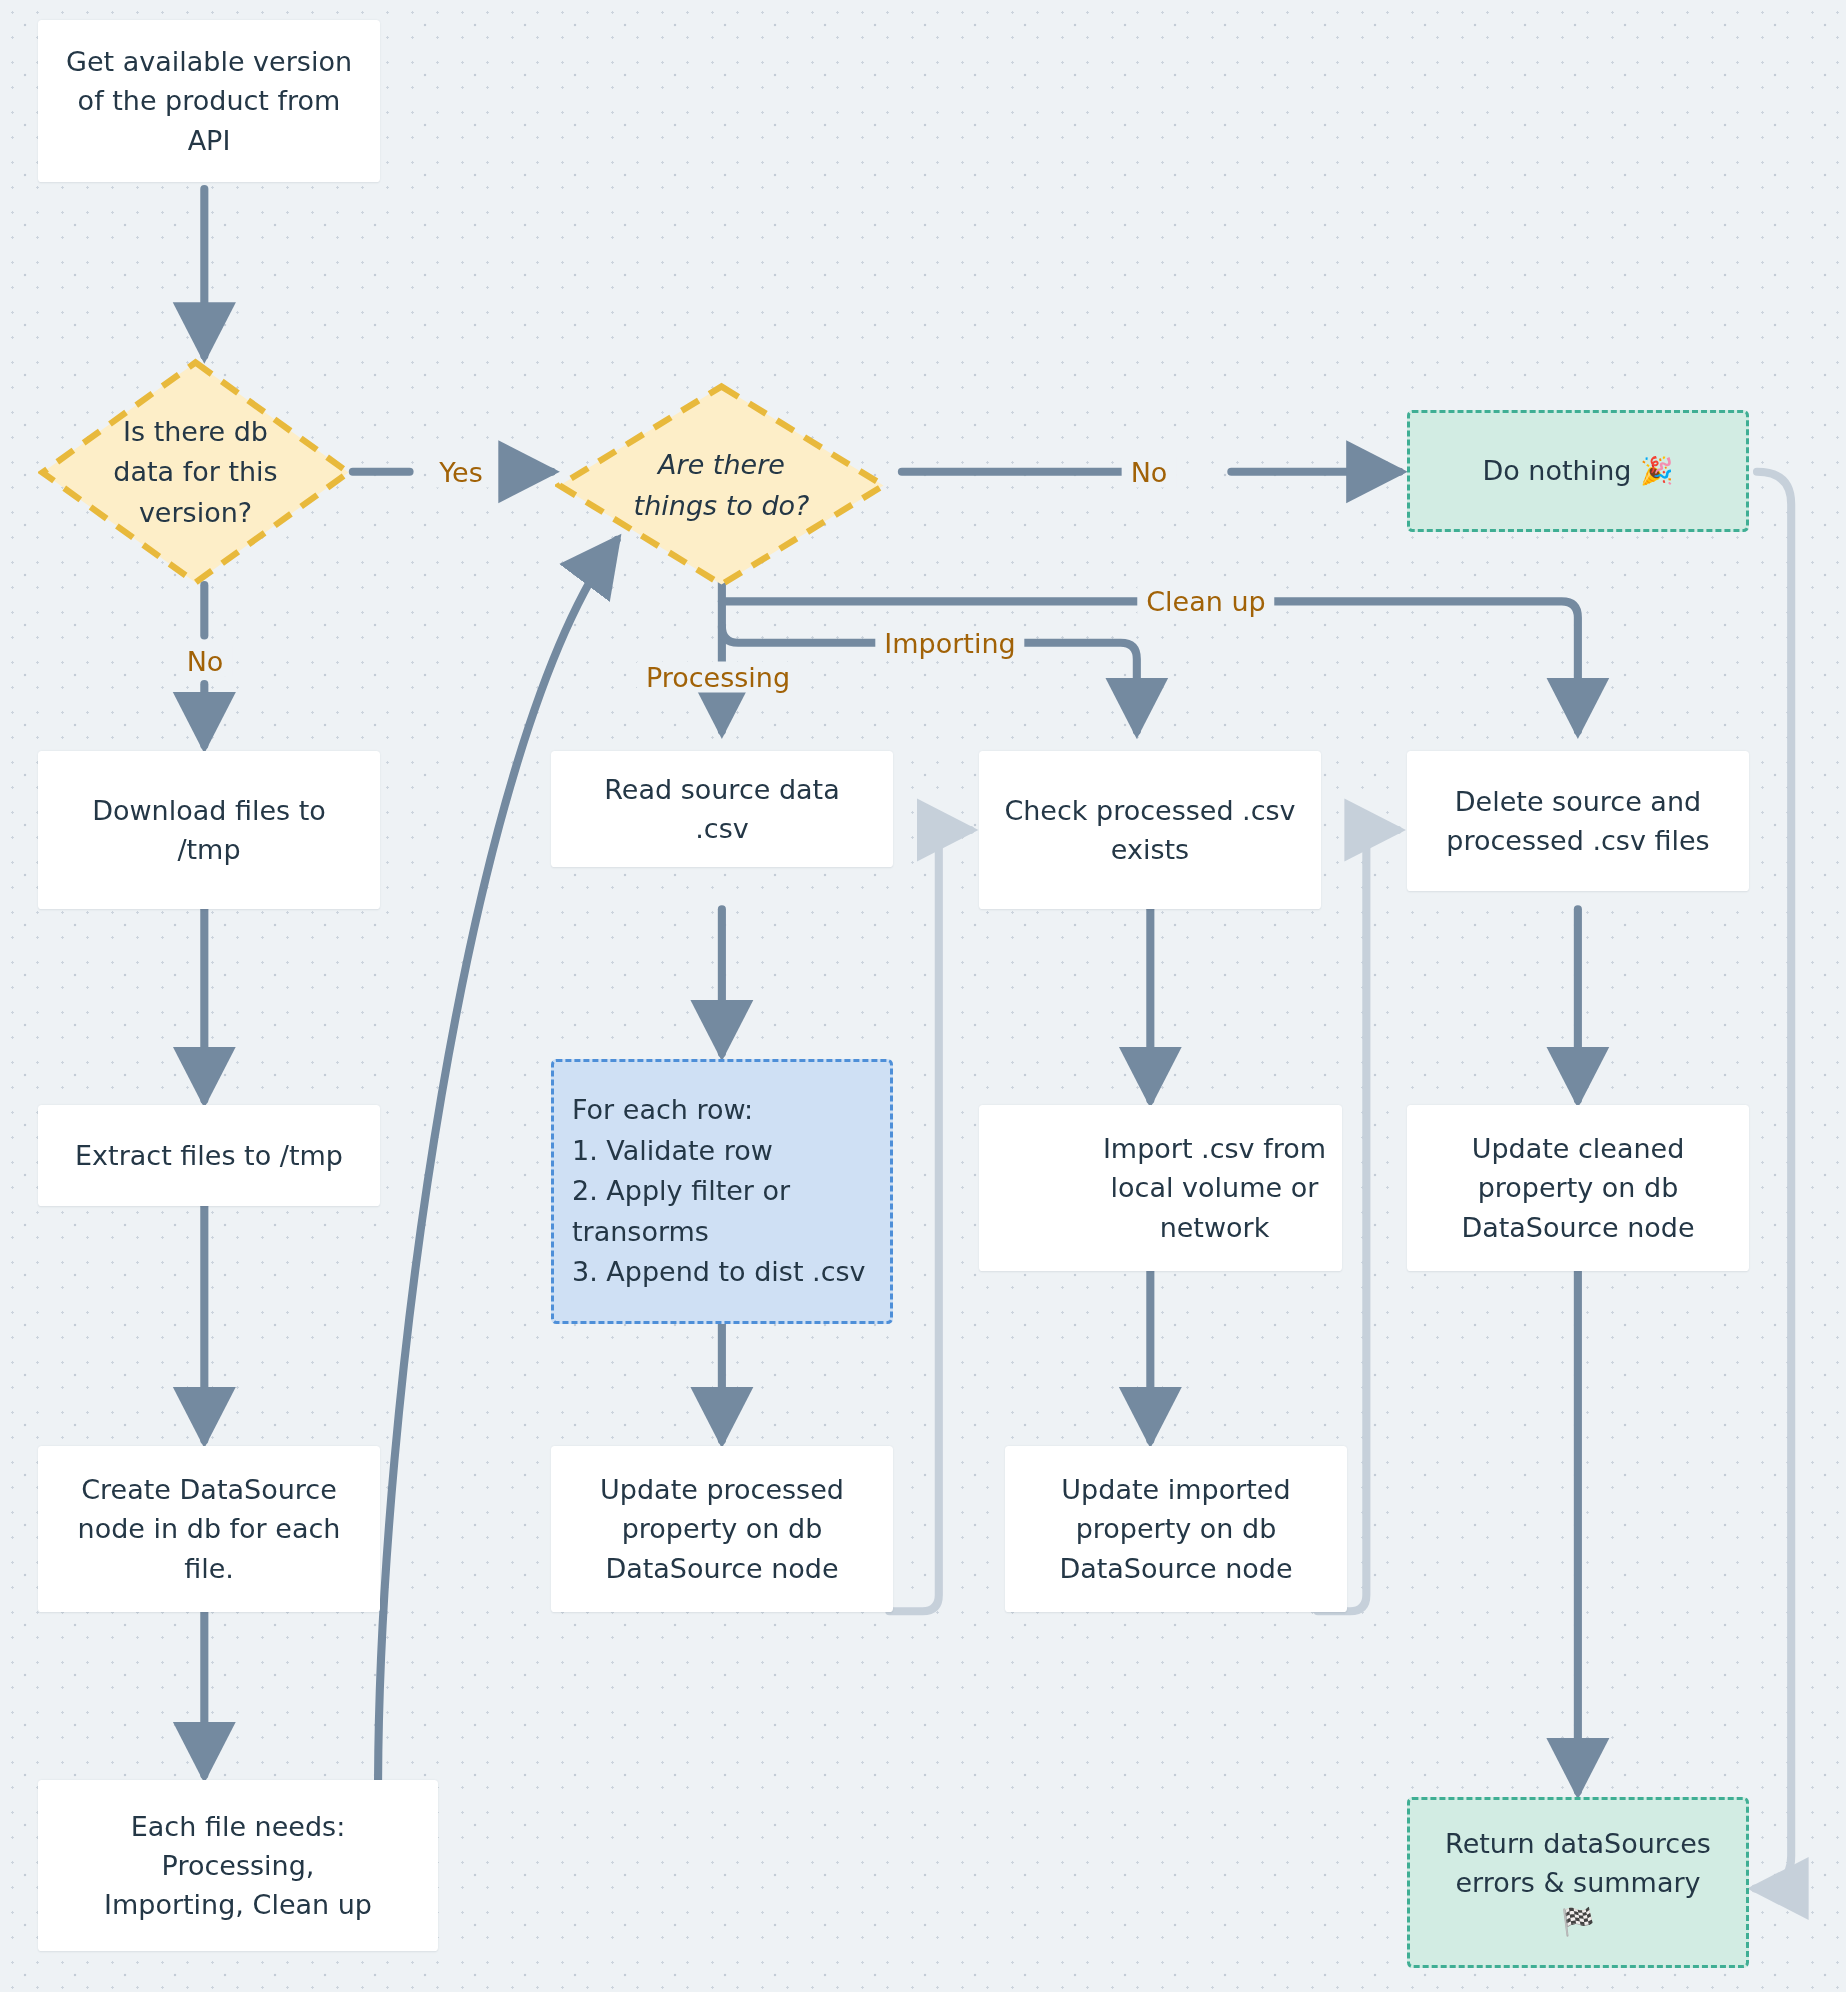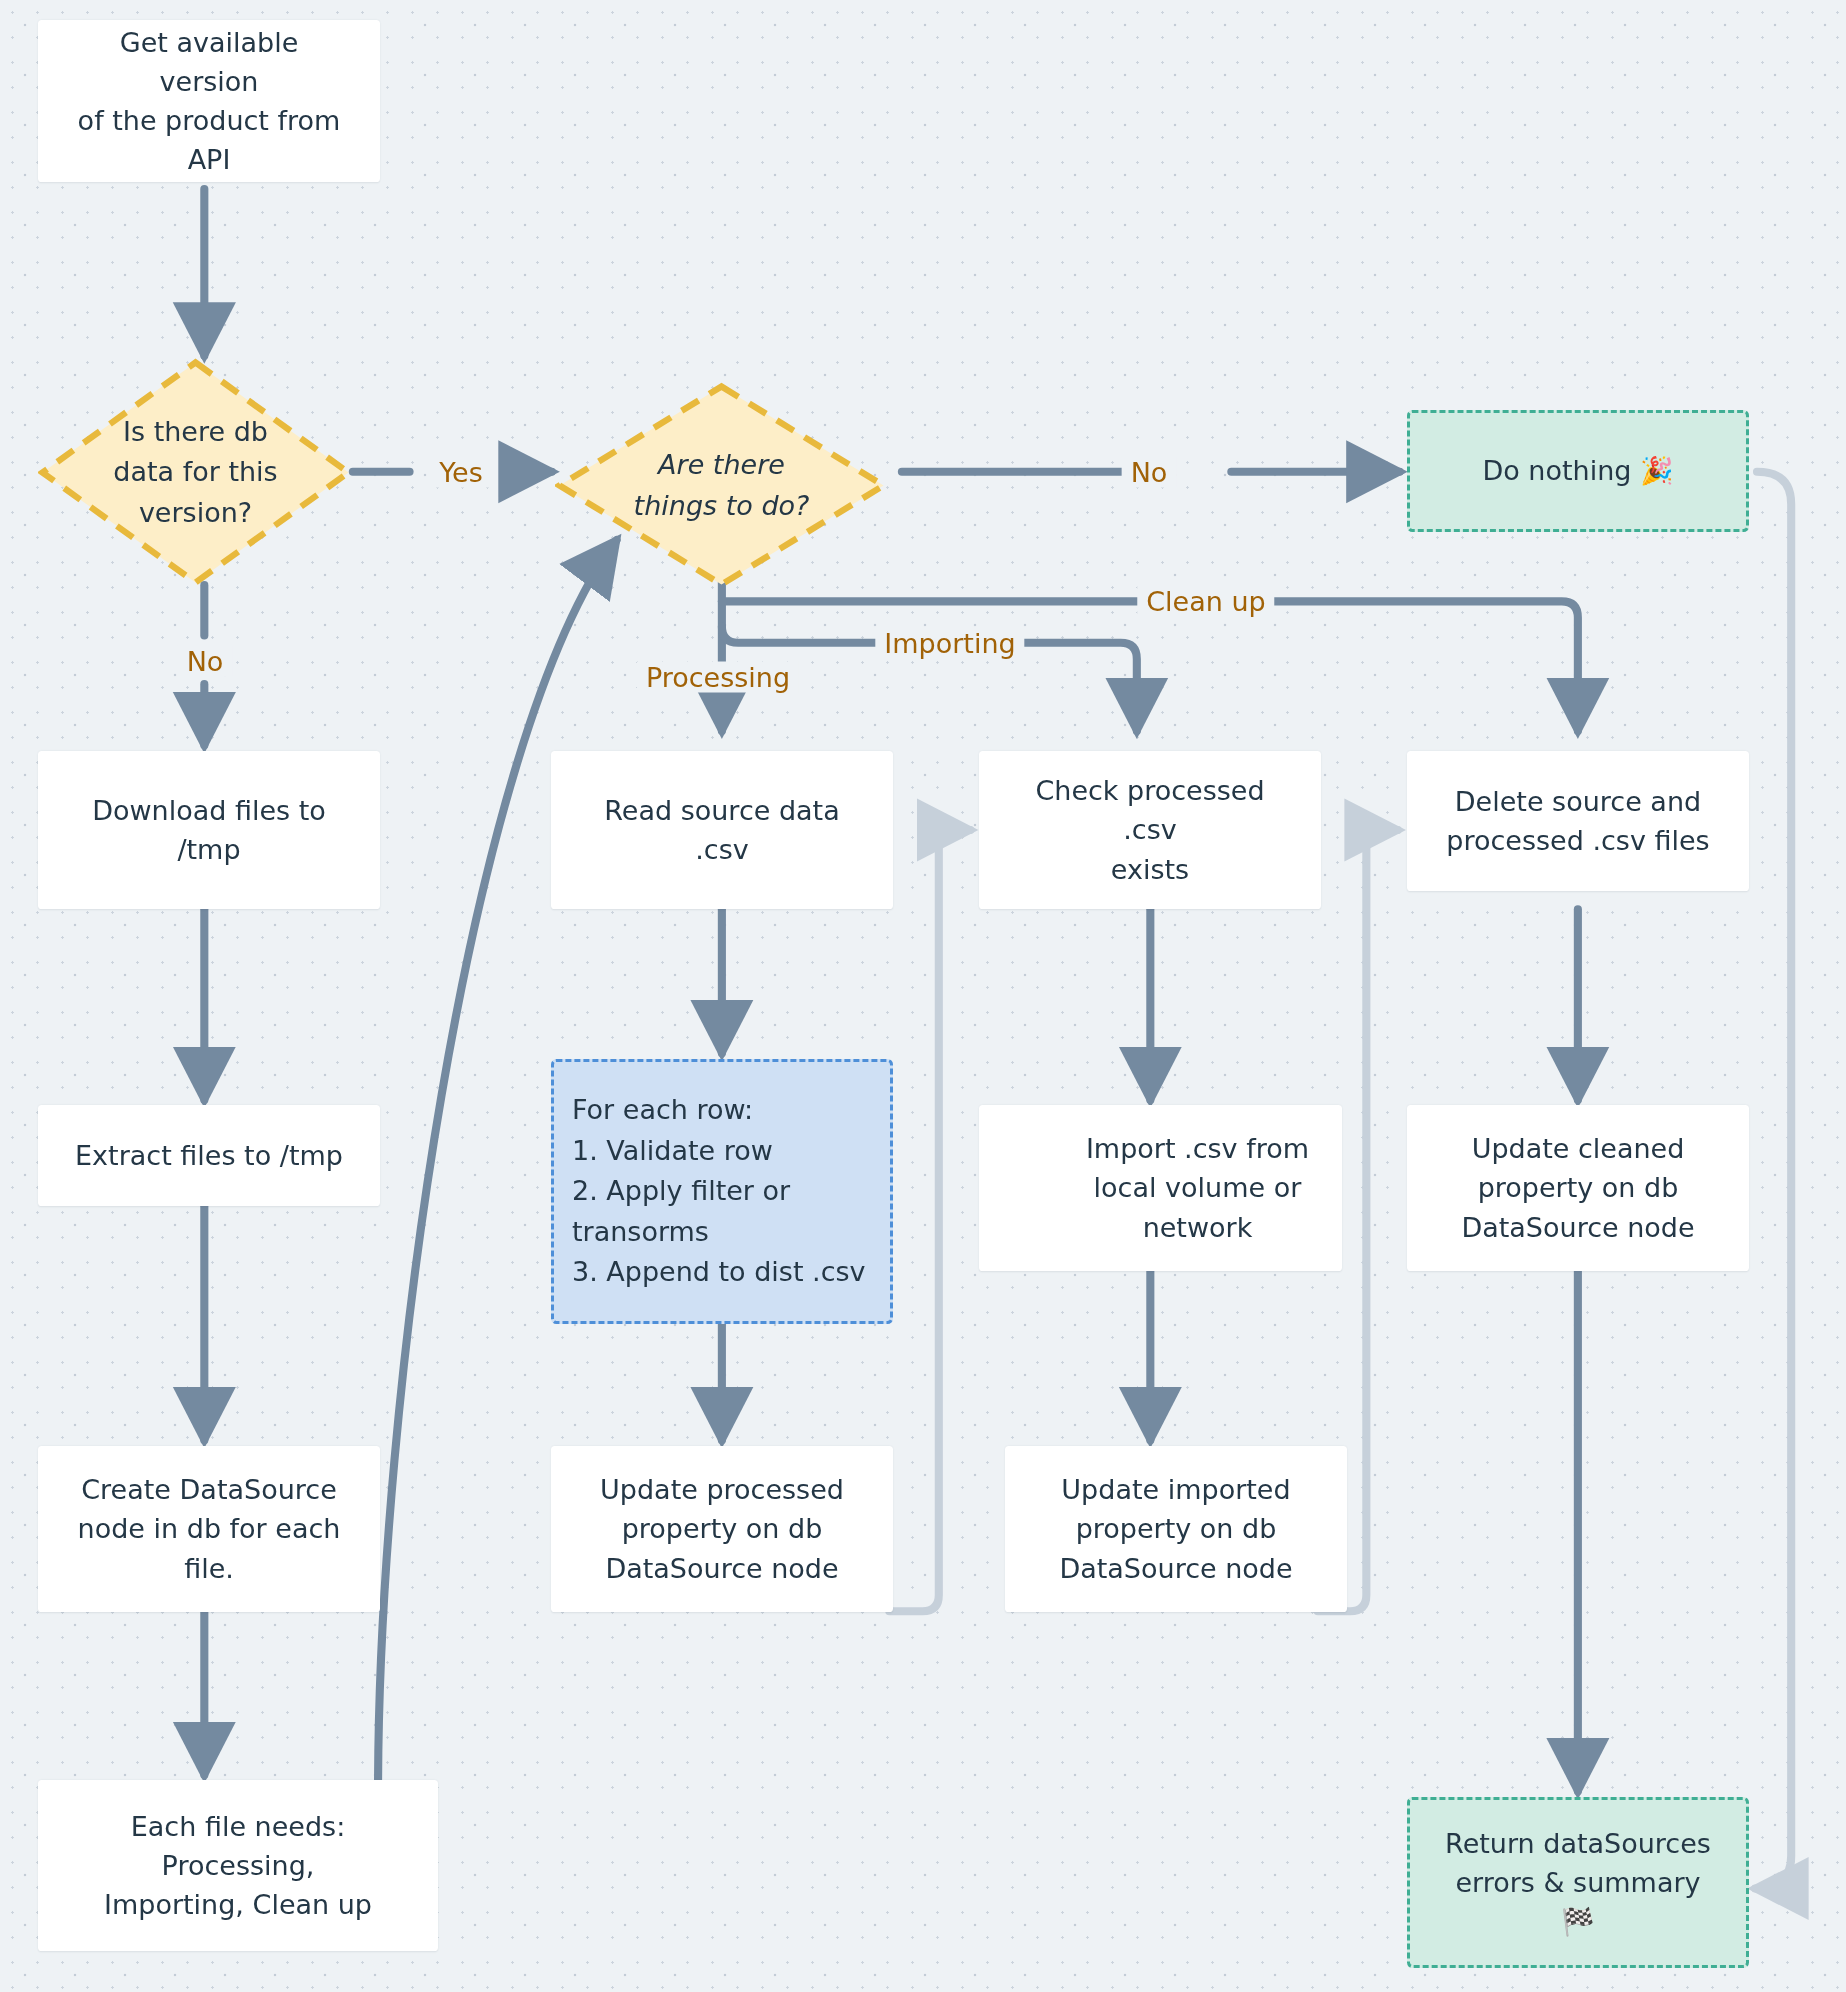--- a/index.html
+++ b/index.html
@@ -39,21 +39,21 @@
     text-align: center;
     color: #243746;
     font-size: 27px;
     line-height: 1.45;
     z-index: 3;
   }
   .node-process {
     background: #ffffff;
     border-radius: 3.6px;
     box-shadow: 0 0.9px 1.8px rgba(40,60,80,0.10);
-    padding: 9px 33px;
+    padding: 9px 16px;
   }
   .node-terminal {
     background: #d2ece3;
     border: 3.6px dashed #3fae94;
     border-radius: 5.4px;
     padding: 9px 16px;
   }
   .node-subroutine {
     background: #cfe0f4;
     border: 3.6px dashed #4e8fd8;
@@ -196,21 +196,21 @@
   </div>
 
   <div class="node node-decision" style="left:555px; top:382px; width:333px; height:207px;font-style:italic;">
     <svg class="diamond-shape" viewBox="0 0 370 230" preserveAspectRatio="none">
       <polygon points="185,5 365,115 185,225 5,115" fill="#fdeec8" stroke="#e8b93c" stroke-width="7" stroke-dasharray="22 14"></polygon>
     </svg>
     <span class="diamond-label" style="white-space:pre-line;">Are there
 things to do?</span>
   </div>
 
-  <div class="node node-process" style="left:551px; top:751px; width:342px; height:158px;">
+  <div class="node node-process" style="left:551px; top:751px; width:342px; height:116px;">
     <span style="white-space:pre-line;">Read source data
 .csv</span>
   </div>
 
   <div class="node node-subroutine" style="left:551px; top:1059px; width:342px; height:265px;">
     <span style="white-space:pre-line;">For each row:
 1. Validate row
 2. Apply filter or
 transorms
 3. Append to dist .csv</span>

